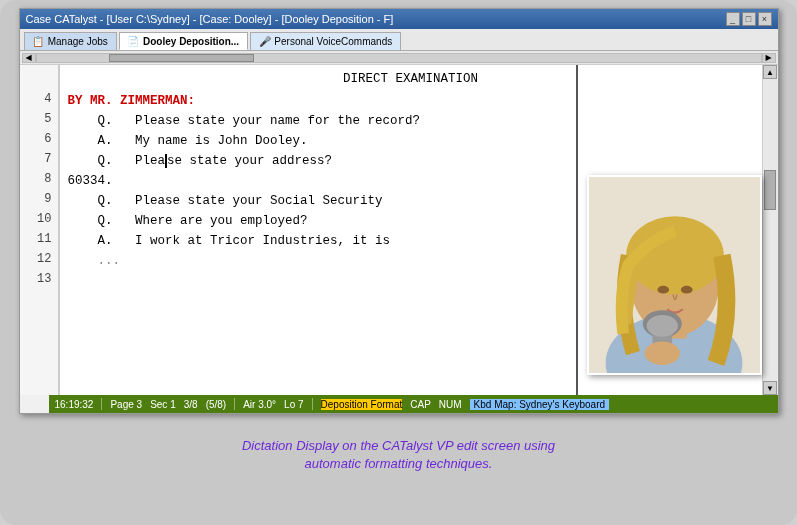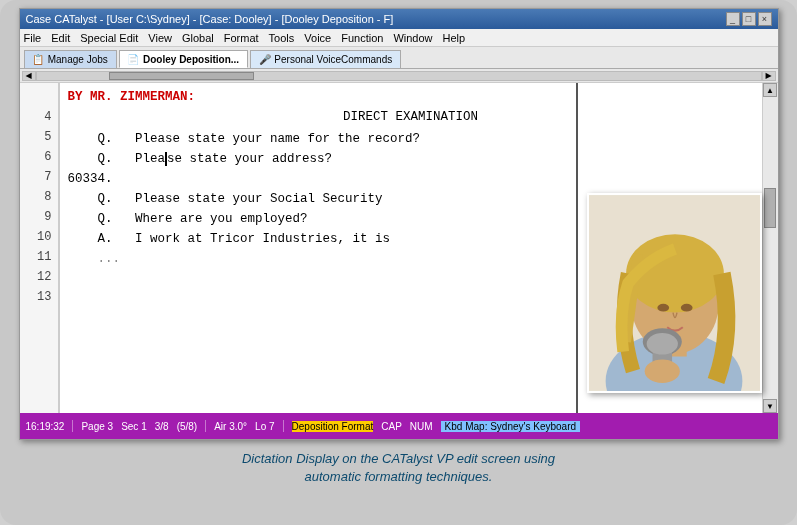--- a/index.html
+++ b/index.html
@@ -242,28 +242,29 @@
       position: absolute;
       right: 200px;
       top: 0;
       bottom: 0;
       width: 2px;
       background: #555;
     }
 
     
     .status-bar {
-      background: #a21caf;
-      height: 26px;
+      background: #4d7c0f;
+      height: 18px;
       display: flex;
       align-items: center;
       padding: 0 6px;
       font-size: 10px;
       color: white;
       gap: 8px;
+      margin-left: 29px;
     }
     .status-item {
       font-size: 10px;
       color: white;
     }
     .status-sep {
       width: 1px;
       height: 12px;
       background: rgba(255,255,255,0.4);
     }
@@ -275,25 +276,25 @@
     }
     .status-highlight2 {
       background: #80c0ff;
       color: #000;
       padding: 0 4px;
       font-size: 10px;
     }
 
     
     .caption {
-      margin-top: 10px;
+      margin-top: 23px;
       text-align: center;
       font-family: Arial, sans-serif;
       font-size: 13px;
-      color: #0c4a6e;
+      color: #6d28d9;
       font-style: italic;
       line-height: 1.4;
     }
 
     
     .top-scroll {
       background: #e8e8e8;
       height: 14px;
       border-bottom: 1px solid #ccc;
       display: flex;
@@ -325,33 +326,20 @@
 
     <div class="title-bar">
       <span class="title-bar-title">Case CATalyst - [User C:\Sydney] - [Case: Dooley] - [Dooley Deposition - F]</span>
       <div class="title-bar-controls">
         <div class="title-btn">_</div>
         <div class="title-btn">□</div>
         <div class="title-btn">×</div>
       </div>
     </div>
 
-    <div class="menu-bar">
-      <span class="menu-item">File</span>
-      <span class="menu-item">Edit</span>
-      <span class="menu-item">Special Edit</span>
-      <span class="menu-item">View</span>
-      <span class="menu-item">Global</span>
-      <span class="menu-item">Format</span>
-      <span class="menu-item">Tools</span>
-      <span class="menu-item">Voice</span>
-      <span class="menu-item">Function</span>
-      <span class="menu-item">Window</span>
-      <span class="menu-item">Help</span>
-    </div>
 
     <div class="tab-bar">
       <div class="tab">📋 Manage Jobs</div>
       <div class="tab active">📄 Dooley Deposition...</div>
       <div class="tab-extra">🎤 Personal VoiceCommands</div>
     </div>
 
     <div class="top-scroll">
       <div style="width:14px;height:10px;background:#d0d0d0;border:1px solid #bbb;display:flex;align-items:center;justify-content:center;font-size:8px;">◀</div>
       <div class="top-scroll-track">
@@ -371,28 +359,31 @@
         <div class="line-num">8</div>
         <div class="line-num">9</div>
         <div class="line-num">10</div>
         <div class="line-num">11</div>
         <div class="line-num">12</div>
         <div class="line-num">13</div>
         <div class="line-num"></div>
       </div>
 
       <div class="transcript-area">
-        <div class="transcript-line">
-          <span class="speaker-name">BY MR. ZIMMERMAN:</span>
-        </div>
         <div class="transcript-line" style="justify-content:center; margin-bottom:2px;">
           <span>DIRECT EXAMINATION</span>
         </div>
         <div class="transcript-line">
+          <span class="speaker-name">BY MR. ZIMMERMAN:</span>
+        </div>
+        <div class="transcript-line">
           <span>    Q.   Please state your name for the record?</span>
+        </div>
+        <div class="transcript-line">
+          <span>    A.   My name is John Dooley.</span>
         </div>
         <div class="transcript-line cursor-line">
           <span>    Q.   Plea</span><span class="text-cursor"></span><span>se state your address?</span>
         </div>
         <div class="transcript-line">
           <span>60334.</span>
         </div>
         <div class="transcript-line">
           <span>    Q.   Please state your Social Security</span>
         </div>

